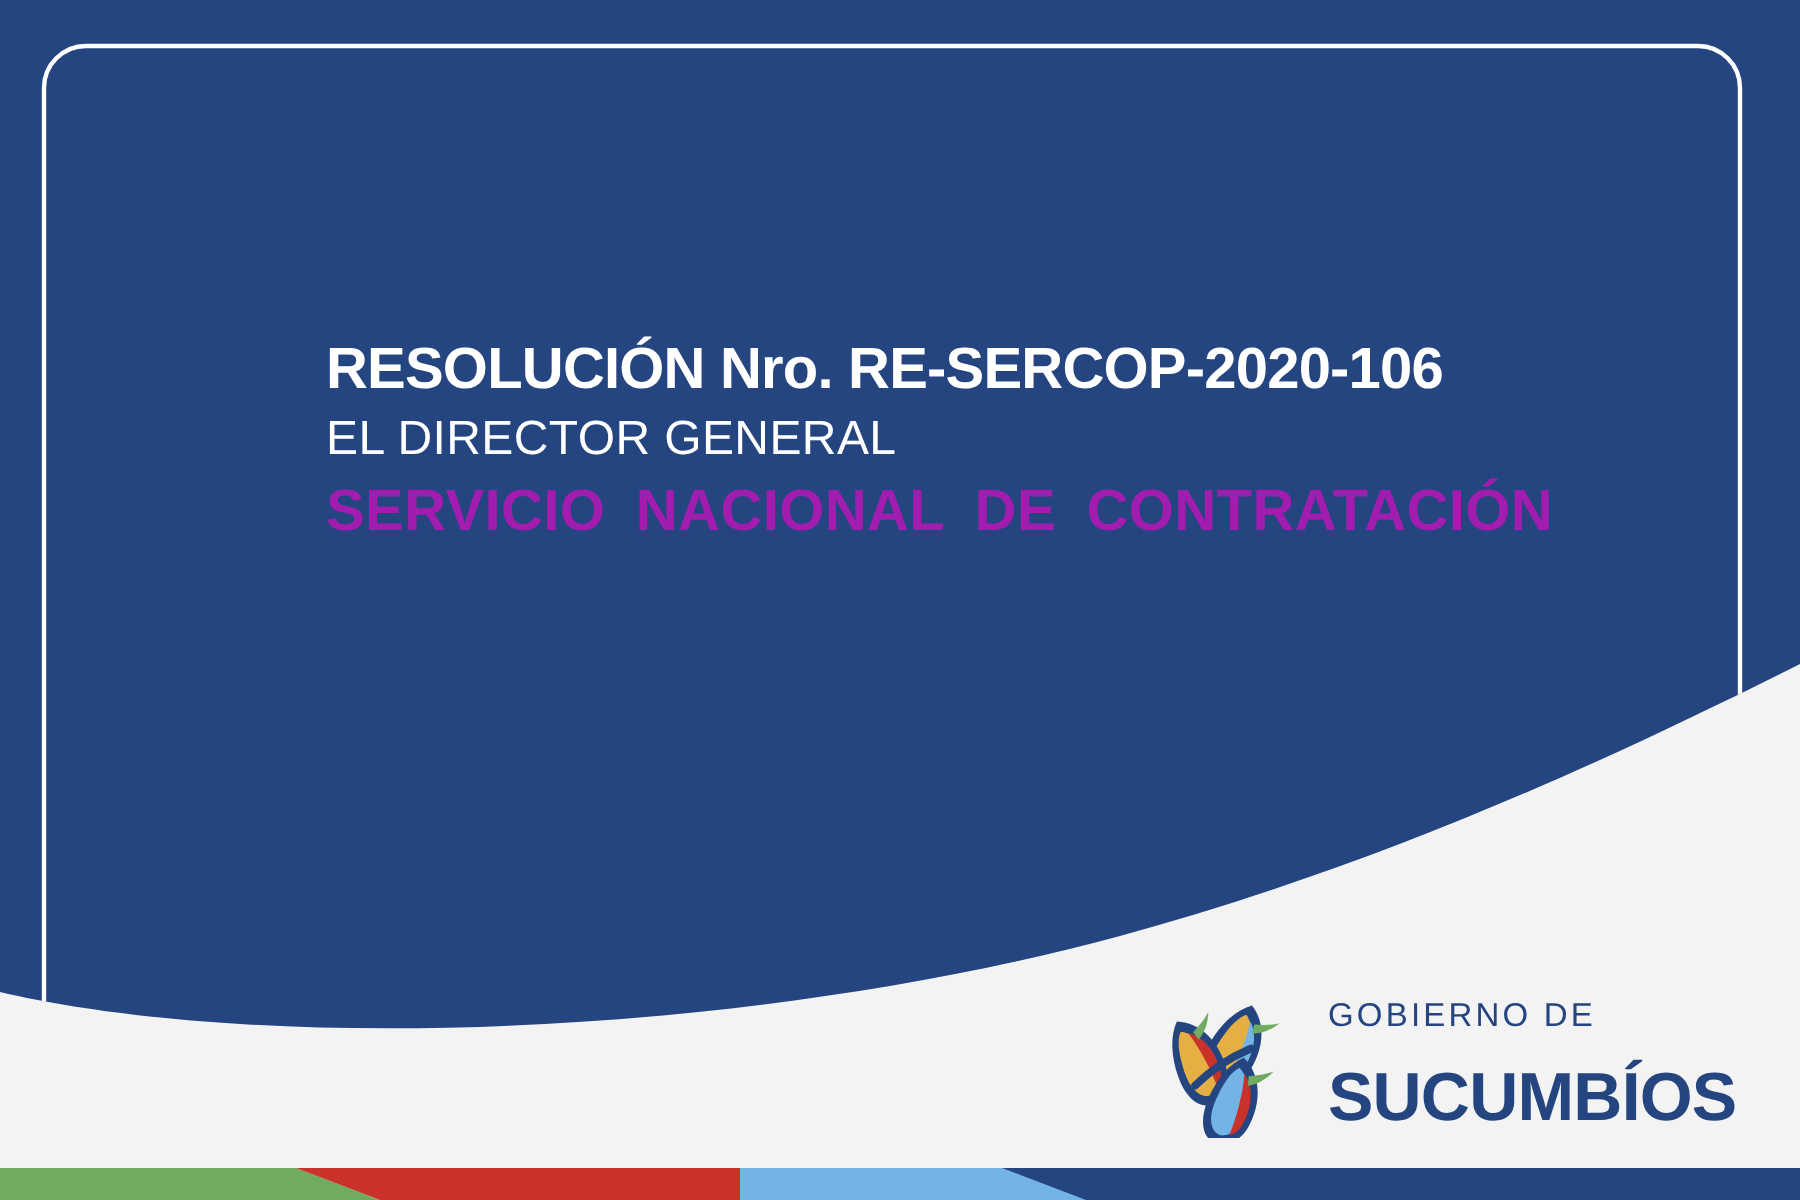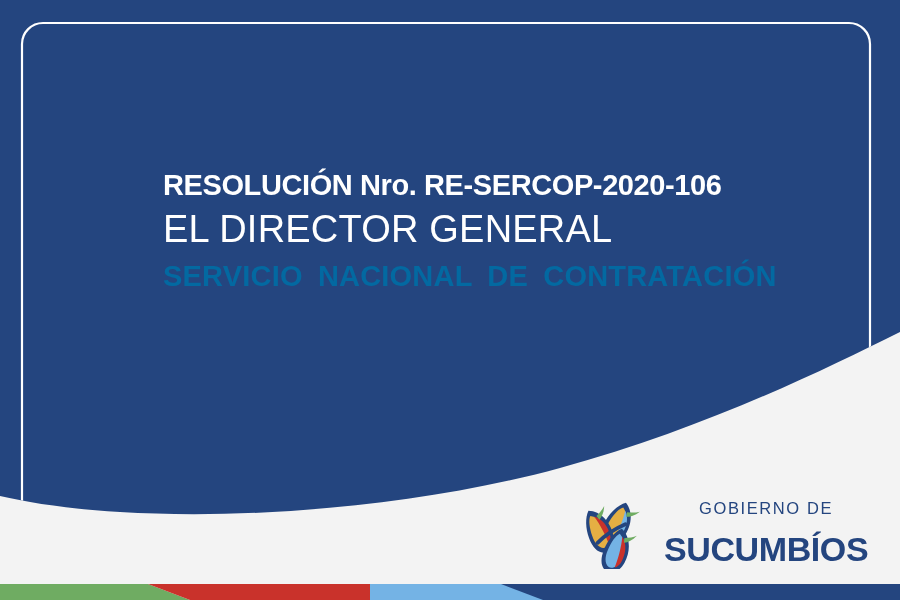--- a/index.html
+++ b/index.html
@@ -46,31 +46,31 @@
   }
   .line-res {
     font-size: 29px;
     font-weight: bold;
     color: #ffffff;
     letter-spacing: -0.4px;
     line-height: 1.22;
     white-space: nowrap;
   }
   .line-dir {
-    font-size: 38px;
+    font-size: 24px;
     font-weight: 300;
     color: #ffffff;
     letter-spacing: 0.2px;
     line-height: 1.42;
     white-space: nowrap;
   }
   .line-serv {
     font-size: 29px;
     font-weight: bold;
-    color: #0369a1;
+    color: #a21caf;
     letter-spacing: 0.2px;
     line-height: 1.33;
     word-spacing: 7px;
   }
 
   
   .logo-lockup {
     position: absolute;
     left: 574px;
     top: 495px;
@@ -88,21 +88,20 @@
     flex-direction: column;
     justify-content: center;
     padding-top: 2px;
   }
   .logo-gob {
     font-size: 16.5px;
     font-weight: normal;
     color: #24457F;
     letter-spacing: 1.6px;
     line-height: 1.1;
-    text-align: center;
   }
   .logo-suc {
     font-size: 34px;
     font-weight: bold;
     color: #24457F;
     letter-spacing: -0.4px;
     line-height: 1.02;
     margin-top: 15px;
   }
 

